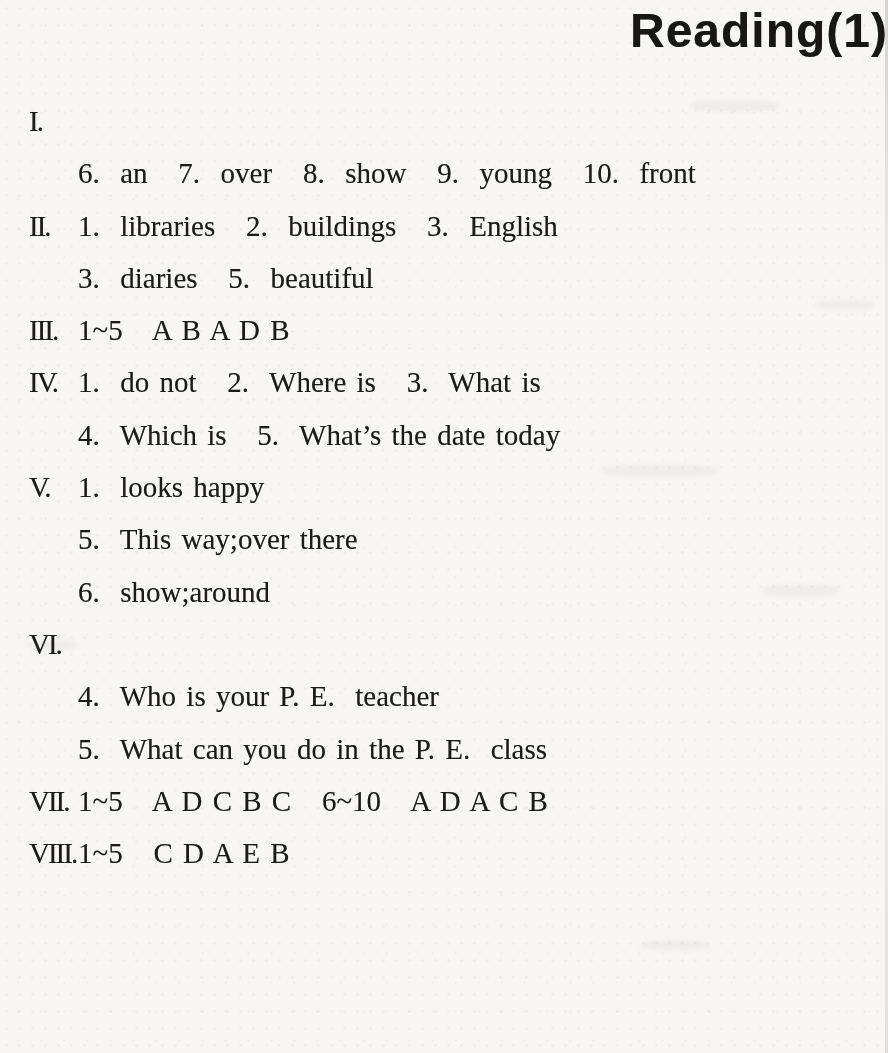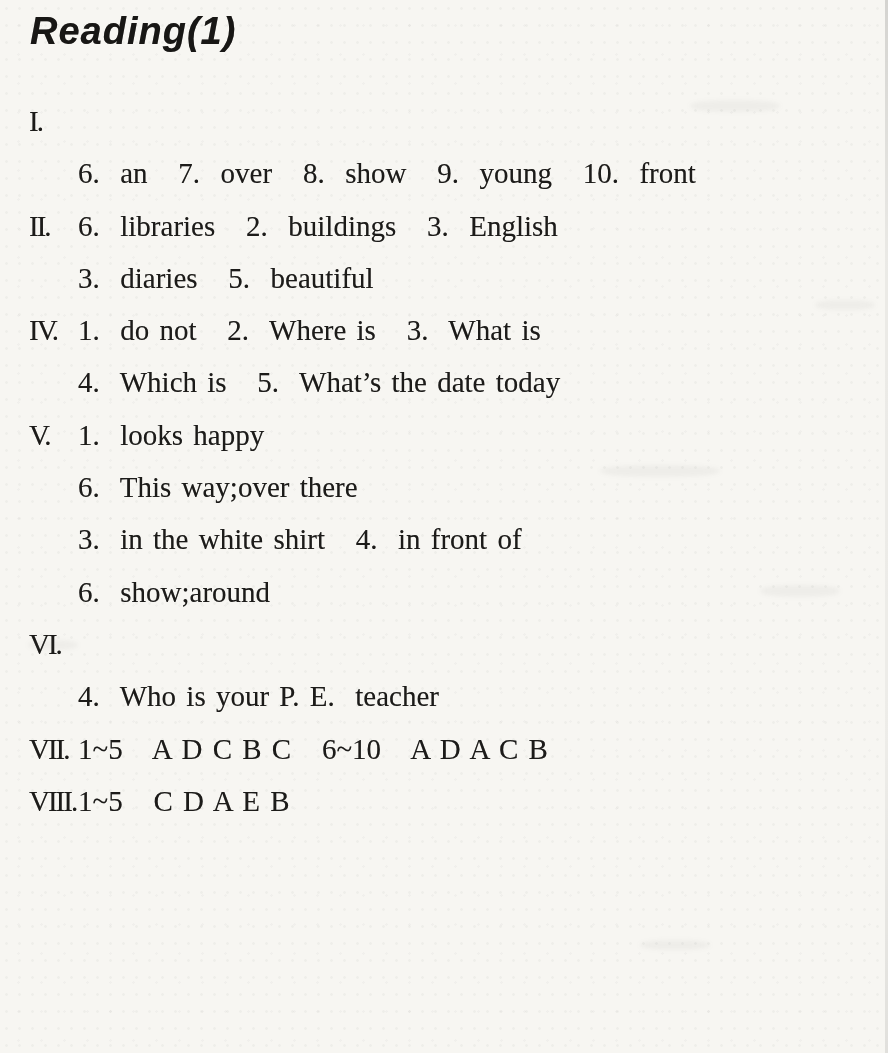--- a/index.html
+++ b/index.html
@@ -16,29 +16,28 @@
     background-size: 13px 17px, 23px 29px;
     background-position: 0 0, 7px 11px;
     font-family: "Liberation Serif", "DejaVu Serif", serif;
     color: #1c1b19;
   }
   .title {
     position: absolute;
     top: 8px;
     left: 30px;
     right: 0;
-    text-align: left;
+    text-align: right;
     font-family: "Liberation Sans", "DejaVu Sans", sans-serif;
     font-weight: bold;
-    font-size: 38px;
+    font-size: 48px;
     line-height: 46px;
     letter-spacing: 1px;
     color: #181715;
     text-shadow: 0 0 0.6px rgba(20,20,20,0.45);
-    font-style: italic;
   }
   .content {
     position: absolute;
     top: 0; left: 0; right: 0;
     padding-top: 95px;
   }
   .line {
     display: flex;
     align-items: baseline;
     height: 52.3px;
@@ -84,60 +83,64 @@
     <div class="line">
       <span class="rn">I.</span>
     </div>
     <div class="line">
       <span class="rn"></span>
       <span class="tx">6.  an   7.  over   8.  show   9.  young   10.  front</span>
     </div>
 
     <div class="line">
       <span class="rn">II.</span>
-      <span class="tx">6.  libraries   2.  buildings   3.  English</span>
+      <span class="tx">1.  libraries   2.  buildings   3.  English</span>
     </div>
     <div class="line">
       <span class="rn"></span>
       <span class="tx">3.  diaries   5.  beautiful</span>
     </div>
 
+    <div class="line">
+      <span class="rn">III.</span>
+      <span class="tx">1~5   A B A D B</span>
+    </div>
 
     <div class="line">
       <span class="rn">IV.</span>
       <span class="tx">1.  do not   2.  Where is   3.  What is</span>
     </div>
     <div class="line">
       <span class="rn"></span>
       <span class="tx">4.  Which is   5.  What’s the date today</span>
     </div>
 
     <div class="line">
       <span class="rn">V.</span>
       <span class="tx">1.  looks happy</span>
     </div>
     <div class="line">
       <span class="rn"></span>
-      <span class="tx">6.  This way;over there</span>
-    </div>
-    <div class="line">
-      <span class="rn"></span>
-      <span class="tx">3.  in the white shirt   4.  in front of</span>
+      <span class="tx">5.  This way;over there</span>
     </div>
     <div class="line">
       <span class="rn"></span>
       <span class="tx">6.  show;around</span>
     </div>
 
     <div class="line">
       <span class="rn">VI.</span>
     </div>
     <div class="line">
       <span class="rn"></span>
       <span class="tx">4.  Who is your P. E.  teacher</span>
+    </div>
+    <div class="line">
+      <span class="rn"></span>
+      <span class="tx">5.  What can you do in the P. E.  class</span>
     </div>
 
     <div class="line">
       <span class="rn">VII.</span>
       <span class="tx">1~5   A D C B C   6~10   A D A C B</span>
     </div>
 
     <div class="line">
       <span class="rn">VIII.</span>
       <span class="tx">1~5   C D A E B</span>

